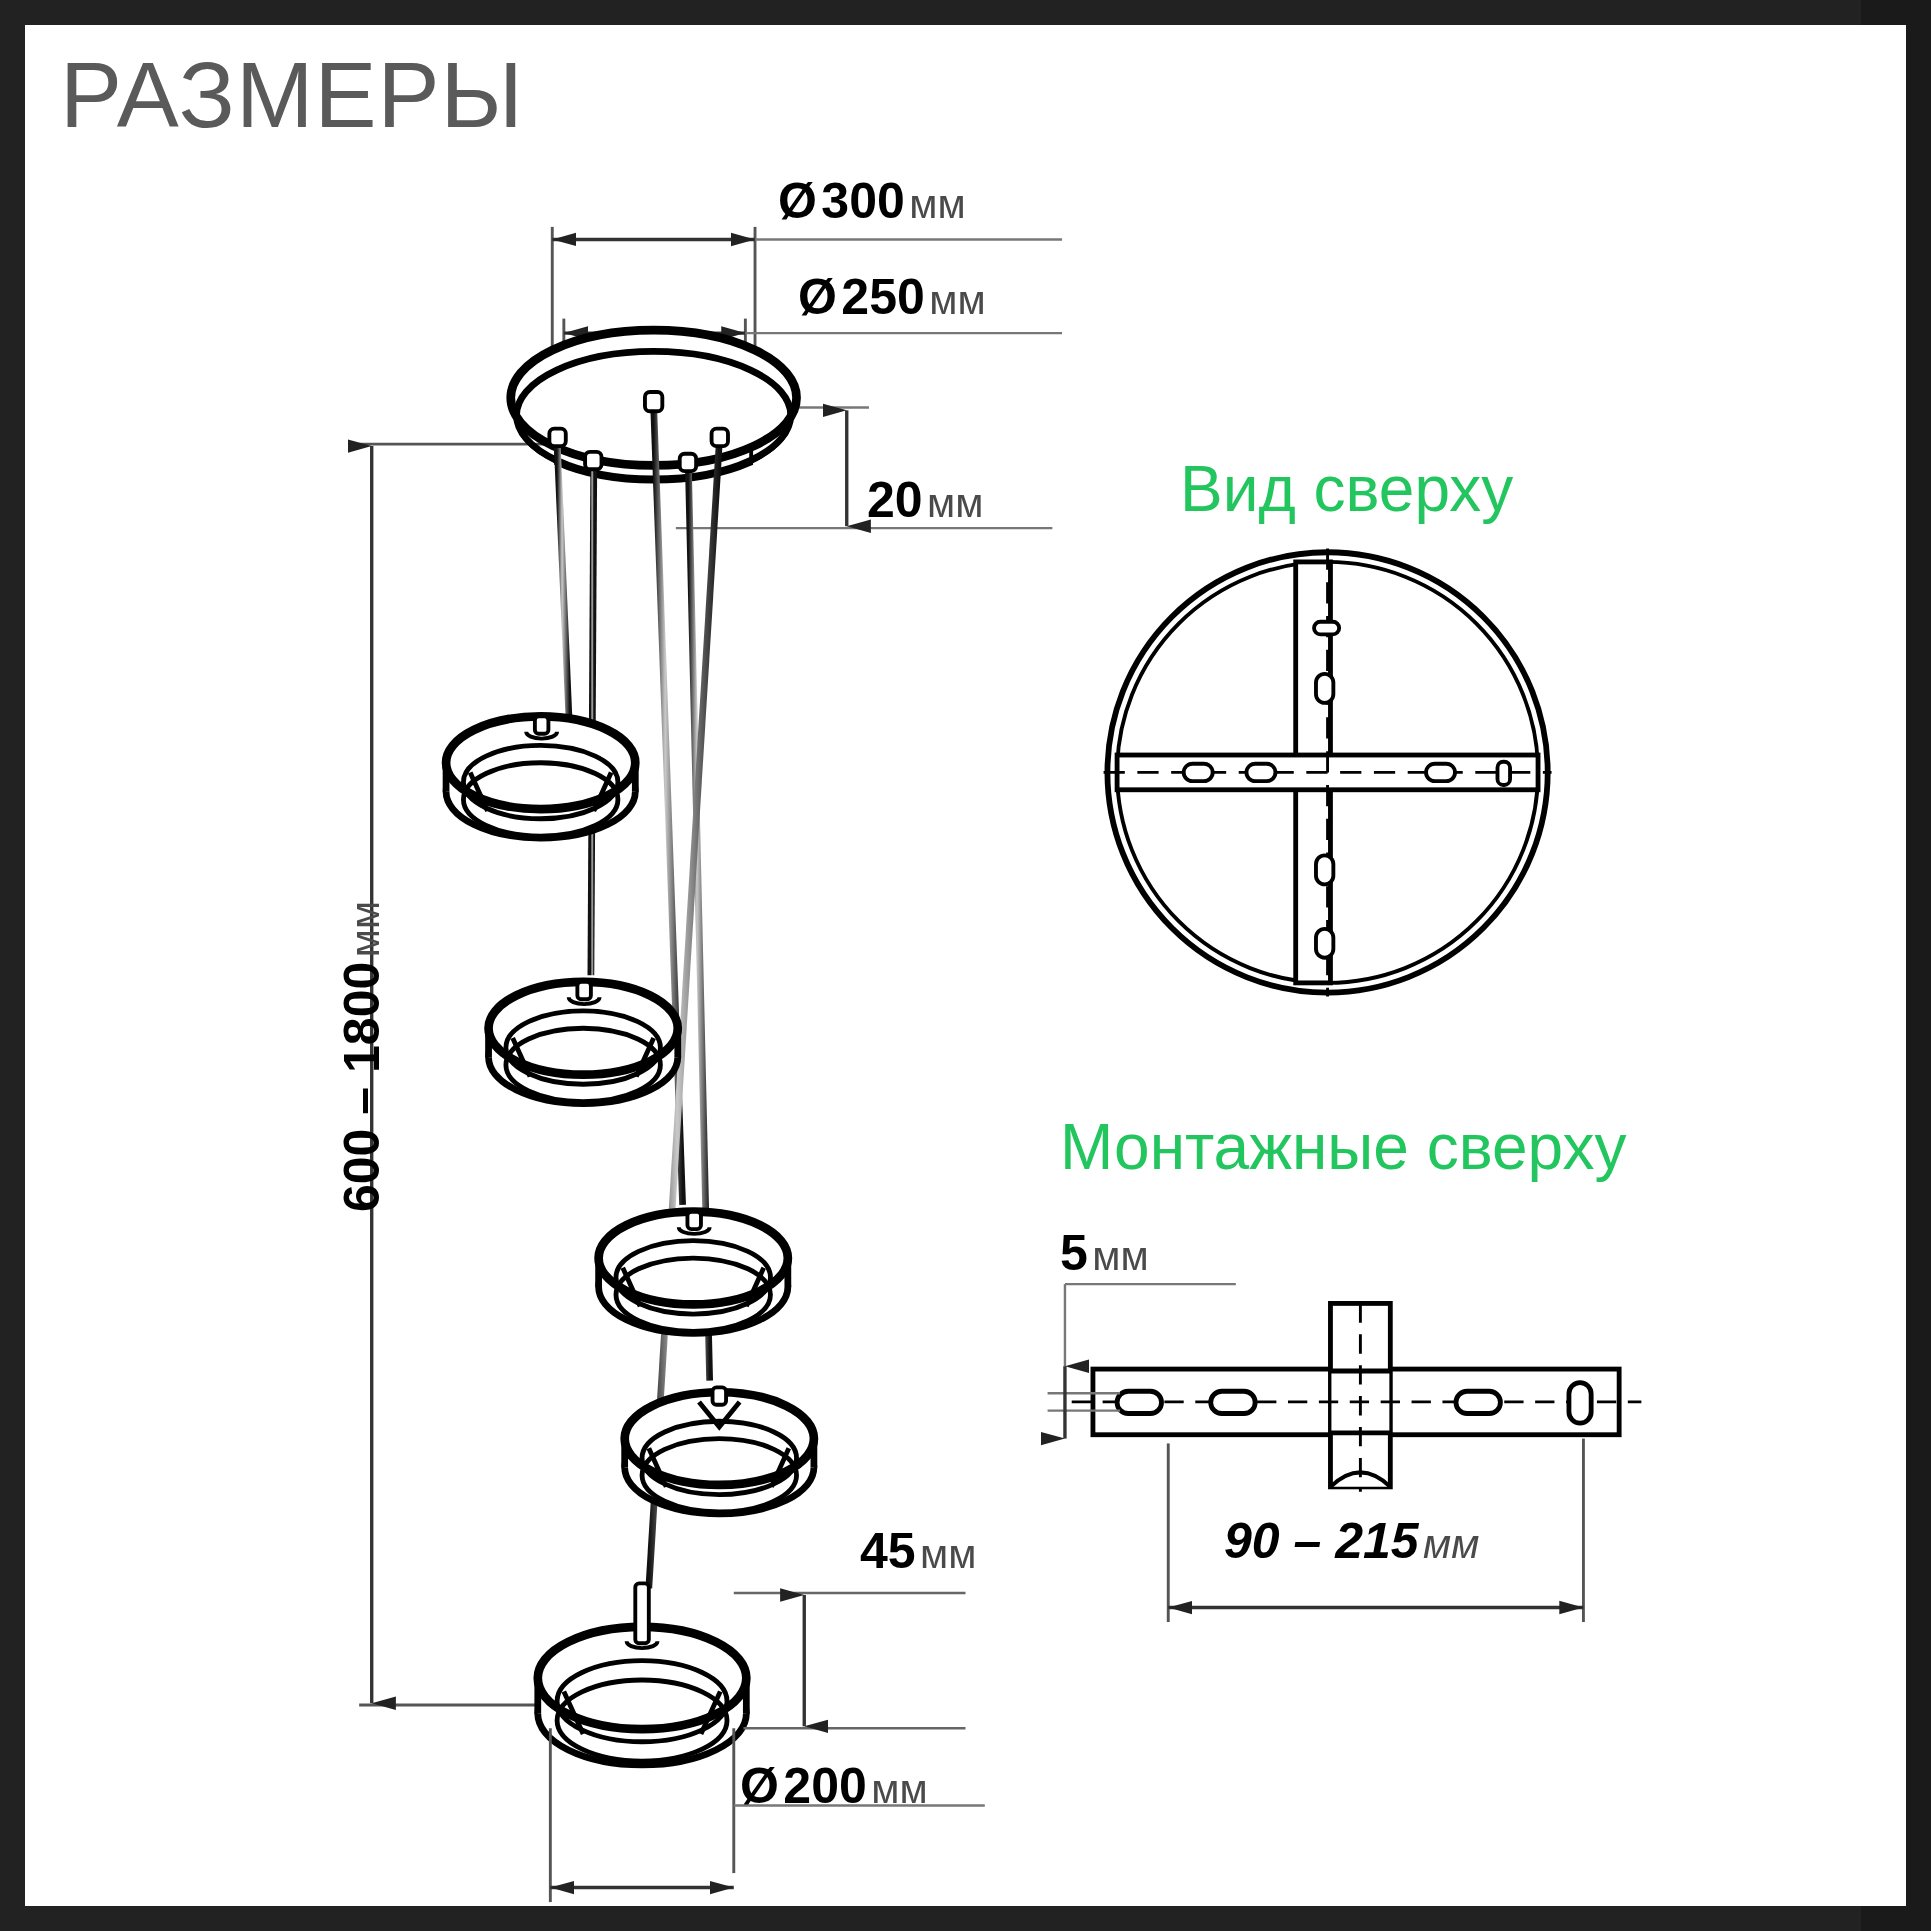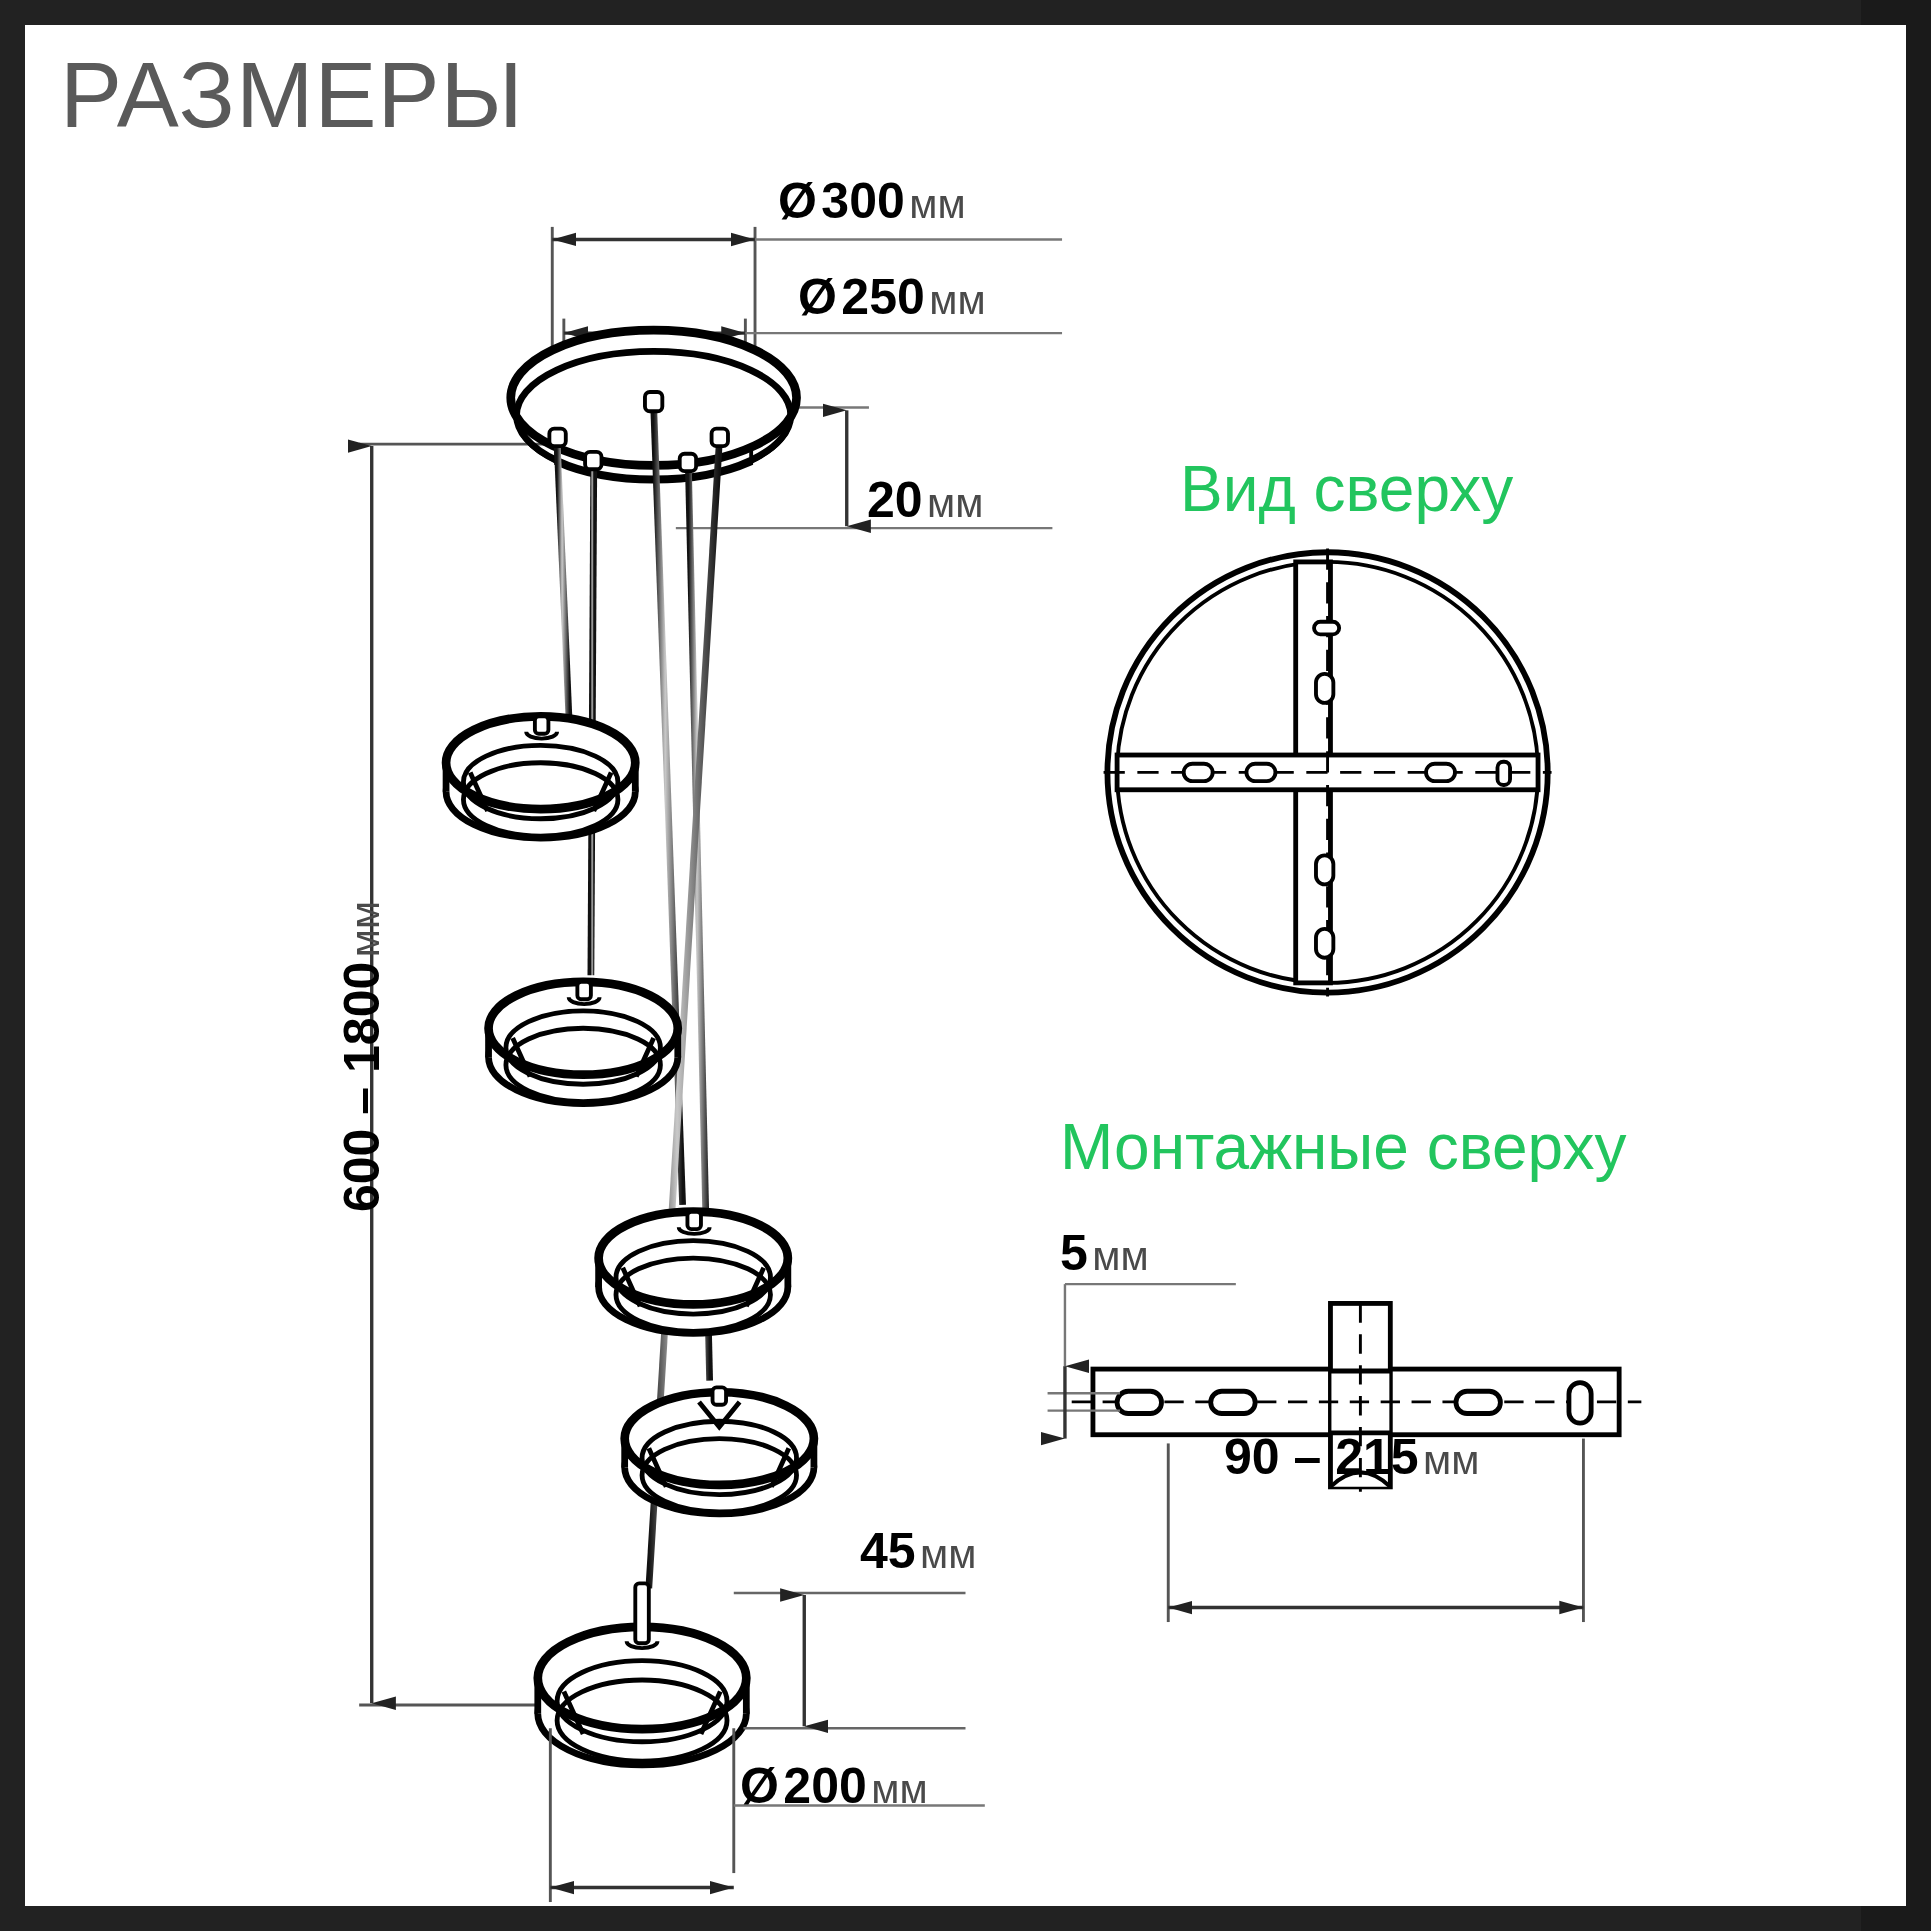--- a/index.html
+++ b/index.html
@@ -323,18 +323,18 @@
 
   <div class="txt sectitle" style="left:1180px; top:452px;">Вид сверху</div>
 
   <div class="txt sectitle" style="left:1060px; top:1110px;">Монтажные сверху</div>
 
   <div class="txt" style="left:1060px; top:1224px;">
     <span class="dimnum">5</span>
     <span class="unit">мм</span>
   </div>
 
-  <div class="txt" style="left:1224px; top:1428px;">
+  <div class="txt" style="left:1224px; top:1512px;font-style:italic;">
     <span class="dimnum">90 – 215</span>
     <span class="unit">мм</span>
   </div>
 </div>
 
 
 </body></html>

